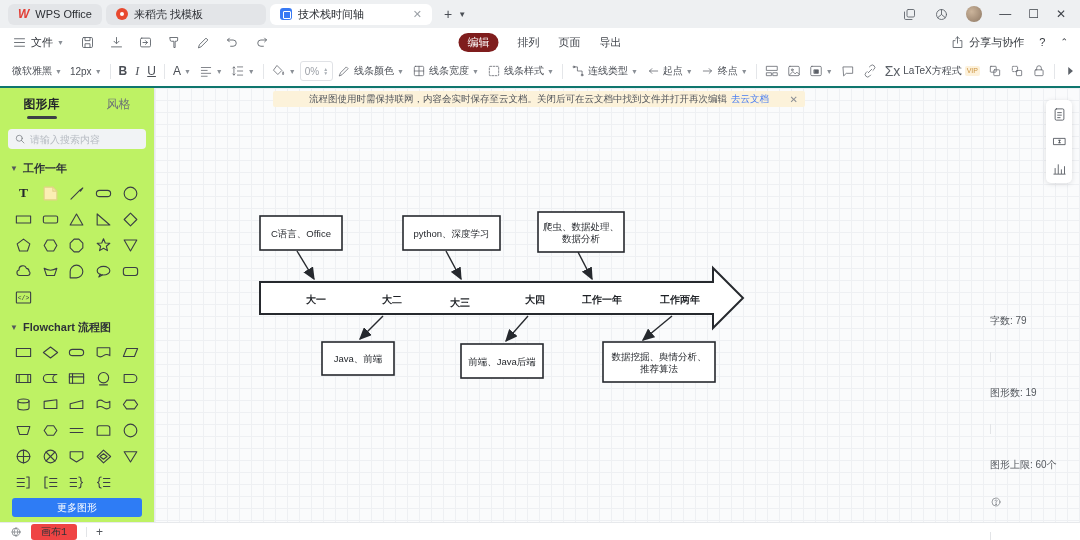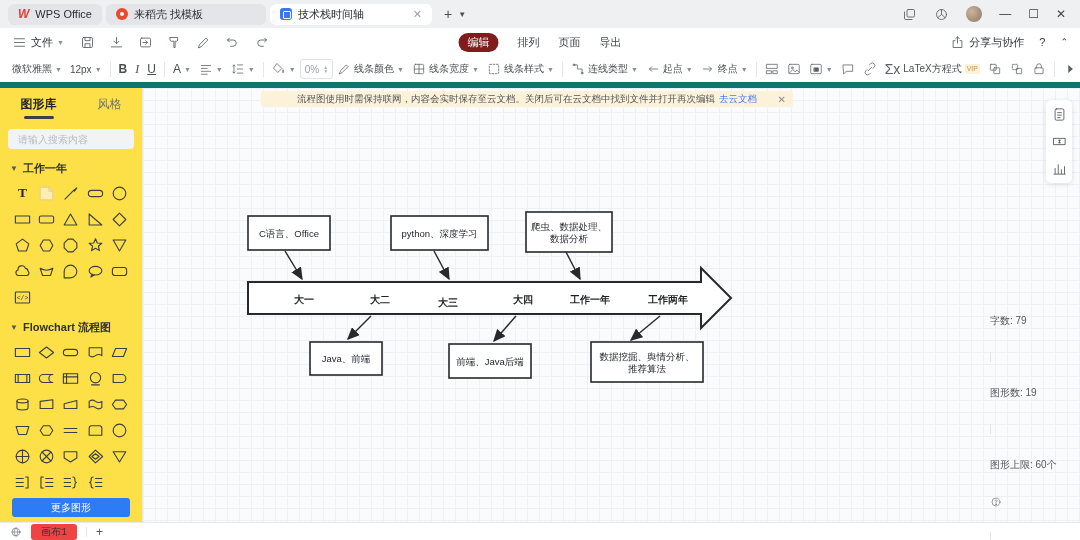--- a/index.html
+++ b/index.html
@@ -35,21 +35,21 @@
   .mb-icons { display:flex; align-items:center; gap:14px; margin-left:16px; }
   .mico { width:15px; height:15px; stroke:#5c6168; fill:none; stroke-width:1.4;
     stroke-linecap:round; stroke-linejoin:round; }
   .mb-center { position:absolute; left:50%; transform:translateX(-50%); display:flex;
     align-items:center; gap:19px; font-size:11px; color:#42464d; }
   .mb-tab.active { background:#7f1d1d; color:#fff; border-radius:10px; padding:2px 9px; }
   .mb-right { margin-left:auto; display:flex; align-items:center; gap:15px; font-size:11px; color:#33373d; }
   .caret { font-size:7px; color:#8a8f96; }
 
   
-  .toolbar { height:32px; background:#fff; border-bottom:6px solid #0f766e; display:flex;
+  .toolbar { height:32px; background:#fff; border-bottom:2px solid #0f766e; display:flex;
     align-items:center; padding:0 8px; font-size:10px; color:#4a4e55; white-space:nowrap; }
   .tb-item { display:flex; align-items:center; gap:3px; padding:0 4px; height:24px; border-radius:3px; }
   .tb-sep { width:1px; height:15px; background:#e4e6e9; margin:0 4px; flex:none; }
   .tico { width:14px; height:14px; stroke:#5c6168; fill:none; stroke-width:1.3;
     stroke-linecap:round; stroke-linejoin:round; flex:none; }
   .tb-b { font-weight:bold; font-size:12px; }
   .tb-i { font-style:italic; font-family:"Liberation Serif",serif; font-size:12px; }
   .tb-u { text-decoration:underline; font-size:12px; }
   .tb-a { font-size:12px; }
   .opacity-box { border:1px solid #e0e2e6; border-radius:3px; height:20px; width:44px;
@@ -57,21 +57,21 @@
   .opacity-box .steps { display:flex; flex-direction:column; font-size:5px; line-height:4px;
     color:#aab0b6; margin-left:auto; }
   .vip-badge { background:#fdf1da; color:#cb9440; font-size:7px; border-radius:2px;
     padding:0 2px; height:10px; line-height:10px; }
   .latex-sym { font-size:14px; color:#5c6168; }
 
   
   .main { position:absolute; top:88px; bottom:18px; left:0; right:0; display:flex; }
 
   
-  .sidebar { width:143px; background:#fde047; border-right:1px solid #e7e9ec; position:relative;
+  .sidebar { width:155px; background:#bef264; border-right:1px solid #e7e9ec; position:relative;
     flex:none; }
   .sb-tabs { display:flex; justify-content:space-around; padding-top:8px; font-size:12px; color:#6b7076; }
   .sb-tab { padding-bottom:6px; position:relative; }
   .sb-tab.active { color:#23262b; font-weight:bold; }
   .sb-tab.active::after { content:""; position:absolute; left:50%; transform:translateX(-50%);
     bottom:0; width:30px; height:3px; background:#3c4046; border-radius:2px; }
   .sb-search { margin:10px 8px 0; background:#f1f3f5; border-radius:4px; height:20px;
     display:flex; align-items:center; padding:0 6px; gap:4px; }
   .sb-search input { border:none; outline:none; background:transparent; font-size:10px;
     width:110px; color:#3c4046; font-family:inherit; }

